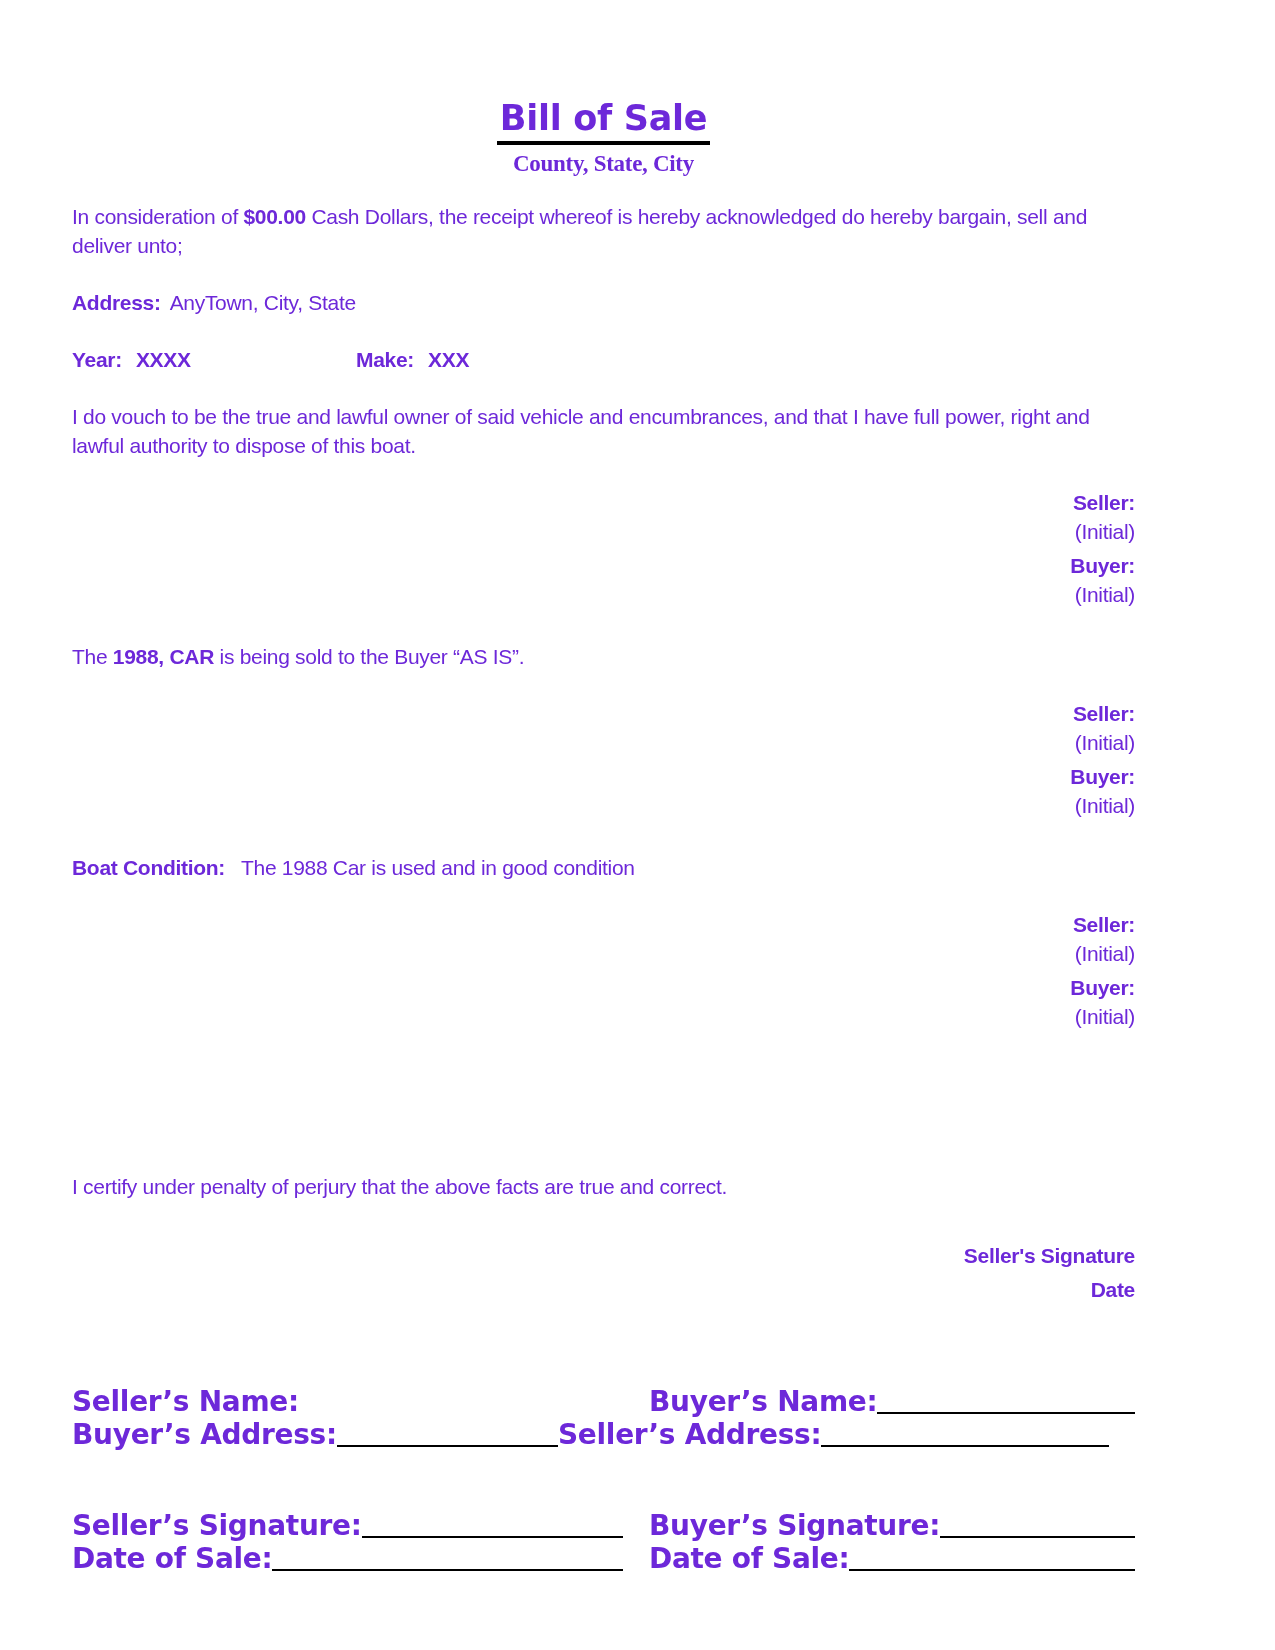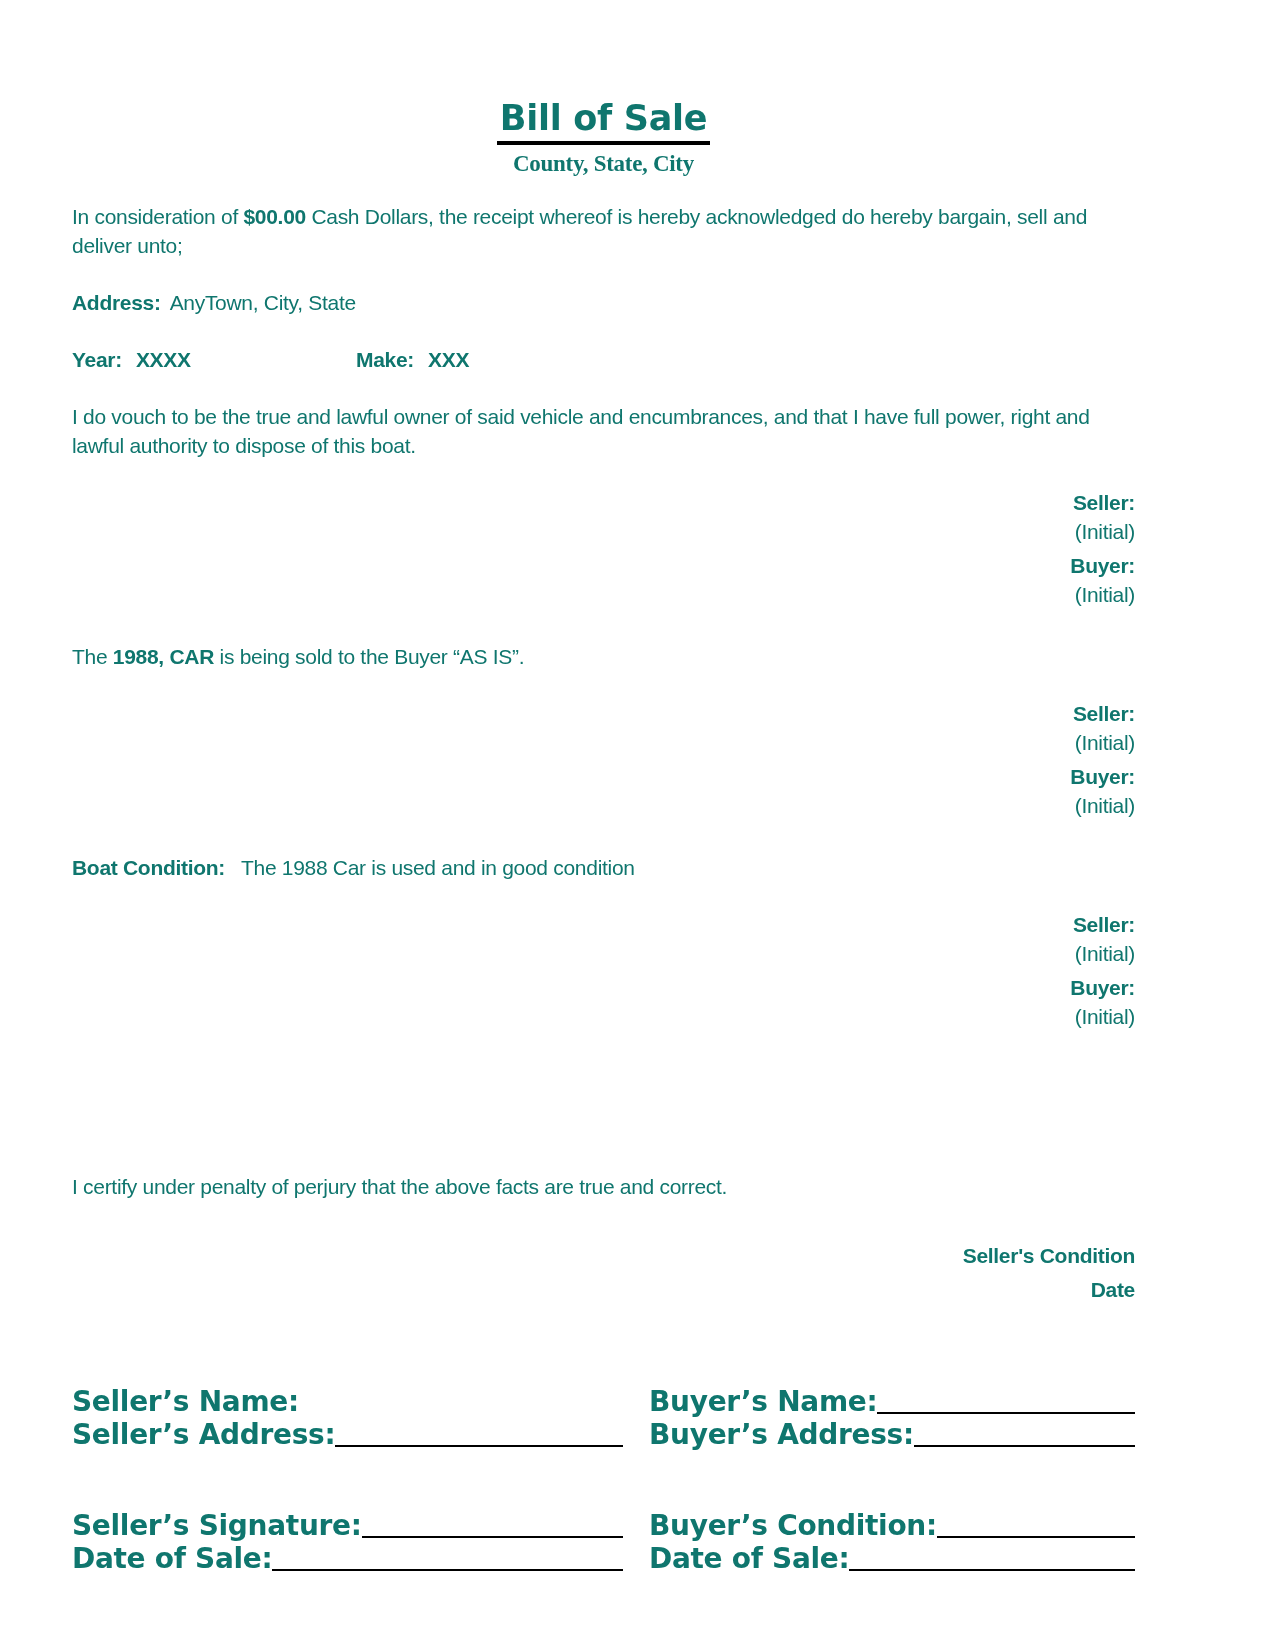--- a/index.html
+++ b/index.html
@@ -3,21 +3,21 @@
 <meta charset="utf-8">
 <style>
   * { margin: 0; padding: 0; box-sizing: border-box; }
   html, body { background: #ffffff; }
   .page {
     position: relative;
     width: 1275px;
     height: 1650px;
     margin: 0 auto;
     background: #ffffff;
-    color: #0f766e;
+    color: #6d28d9;
     font-family: "Liberation Sans", sans-serif;
     font-size: 21px;
     line-height: 29px;
     padding: 96px 140px 0 72px;
     overflow: hidden;
   }
   .condensed { letter-spacing: -0.3px; }
 
   
   .doc-header { text-align: center; margin-bottom: 22px; }
@@ -123,58 +123,58 @@
       <span class="sp">(Initial)</span>
       <span class="fill g360"></span>
       <b>Buyer:</b>
       <span class="sp">(Initial)</span>
       <span class="fill g370"></span>
   </div>
 
   <p class="para mb-md">I certify under penalty of perjury that the above facts are true and correct.</p>
 
   <div class="row mb-sig">
-    <b>Seller's Condition</b>
+    <b>Seller's Signature</b>
       <span class="sp"></span>
       <span class="fill g515"></span>
       <b>Date</b>
       <span class="fill g270"></span>
   </div>
 
   <div class="bottom-block">
     <div class="block-gap">
       <div class="tworow">
         <span class="cell cell-left">
             <span>Seller’s Name:</span>
           </span>
         <span class="cell cell-right">
             <span>Buyer’s Name:</span>
             <span class="fill"></span>
           </span>
       </div>
       <div class="tworow">
+        <span class="cell cell-right">
+            <span>Buyer’s Address:</span>
+            <span class="fill"></span>
+          </span>
         <span class="cell cell-left">
             <span>Seller’s Address:</span>
-            <span class="fill"></span>
-          </span>
-        <span class="cell cell-right">
-            <span>Buyer’s Address:</span>
             <span class="fill"></span>
           </span>
       </div>
     </div>
 
     <div>
       <div class="tworow">
         <span class="cell cell-left">
             <span>Seller’s Signature:</span>
             <span class="fill"></span>
           </span>
         <span class="cell cell-right">
-            <span>Buyer’s Condition:</span>
+            <span>Buyer’s Signature:</span>
             <span class="fill"></span>
           </span>
       </div>
       <div class="tworow">
         <span class="cell cell-left">
             <span>Date of Sale:</span>
             <span class="fill"></span>
           </span>
         <span class="cell cell-right">
             <span>Date of Sale:</span>

